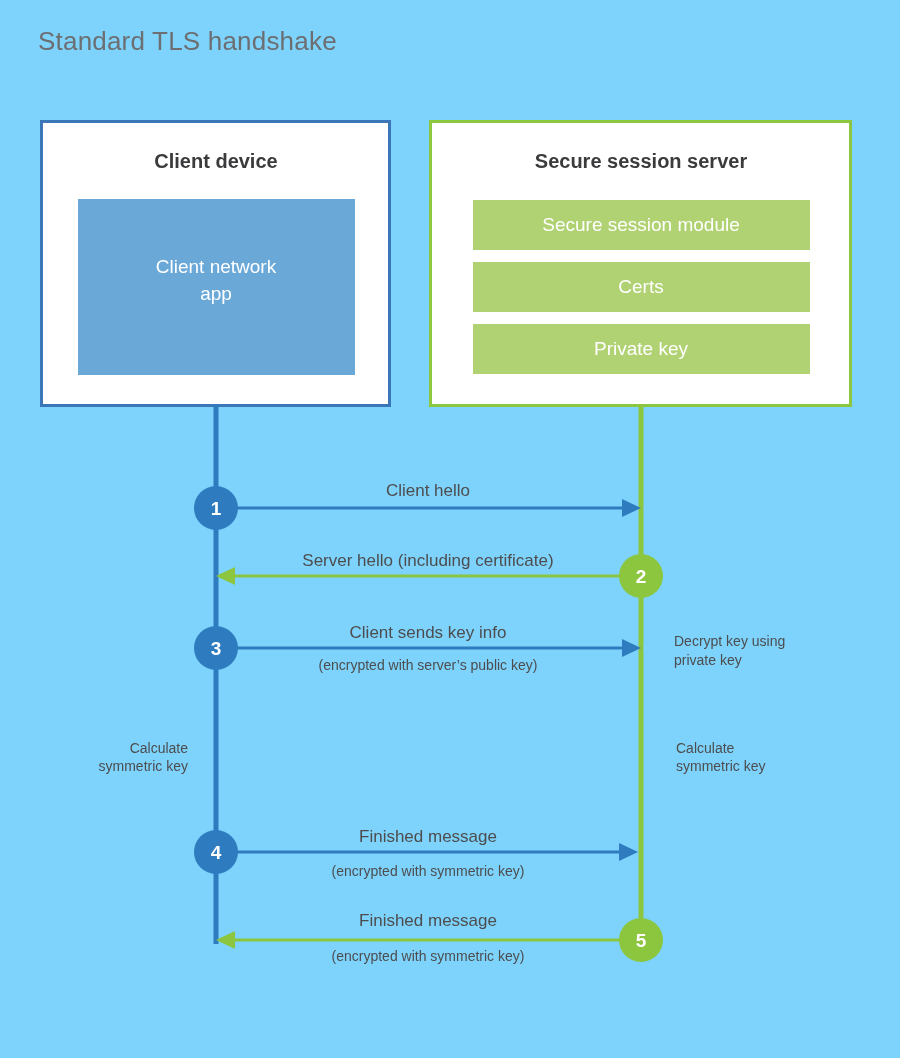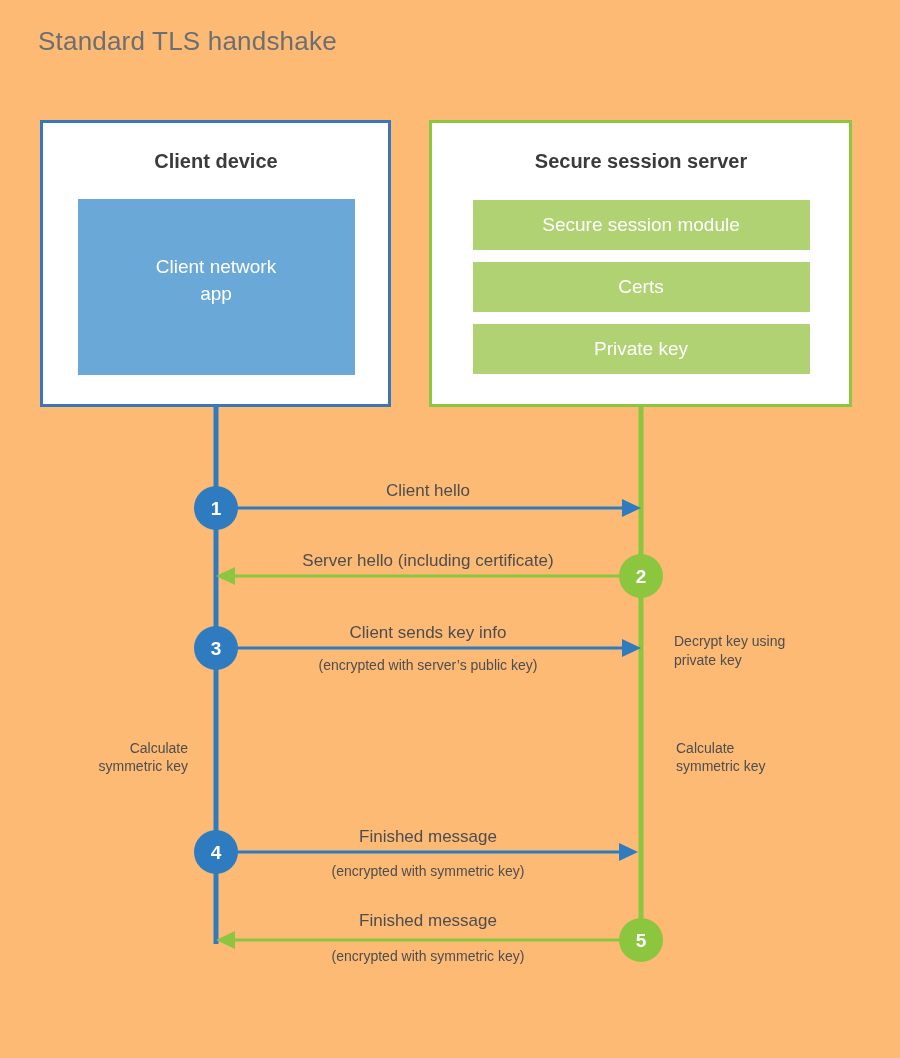--- a/index.html
+++ b/index.html
@@ -10,21 +10,21 @@
   body {
     width: 900px;
     height: 1058px;
     font-family: "Liberation Sans", sans-serif;
     overflow: hidden;
   }
   #diagram-root {
     position: relative;
     width: 900px;
     height: 1058px;
-    background: #fdba74;
+    background: #7dd3fc;
   }
   .page-title {
     position: absolute;
     left: 38px;
     top: 26px;
     font-size: 26px;
     font-weight: 300;
     letter-spacing: 0.2px;
     color: #6d6e71;
     font-family: "Liberation Sans", sans-serif;

